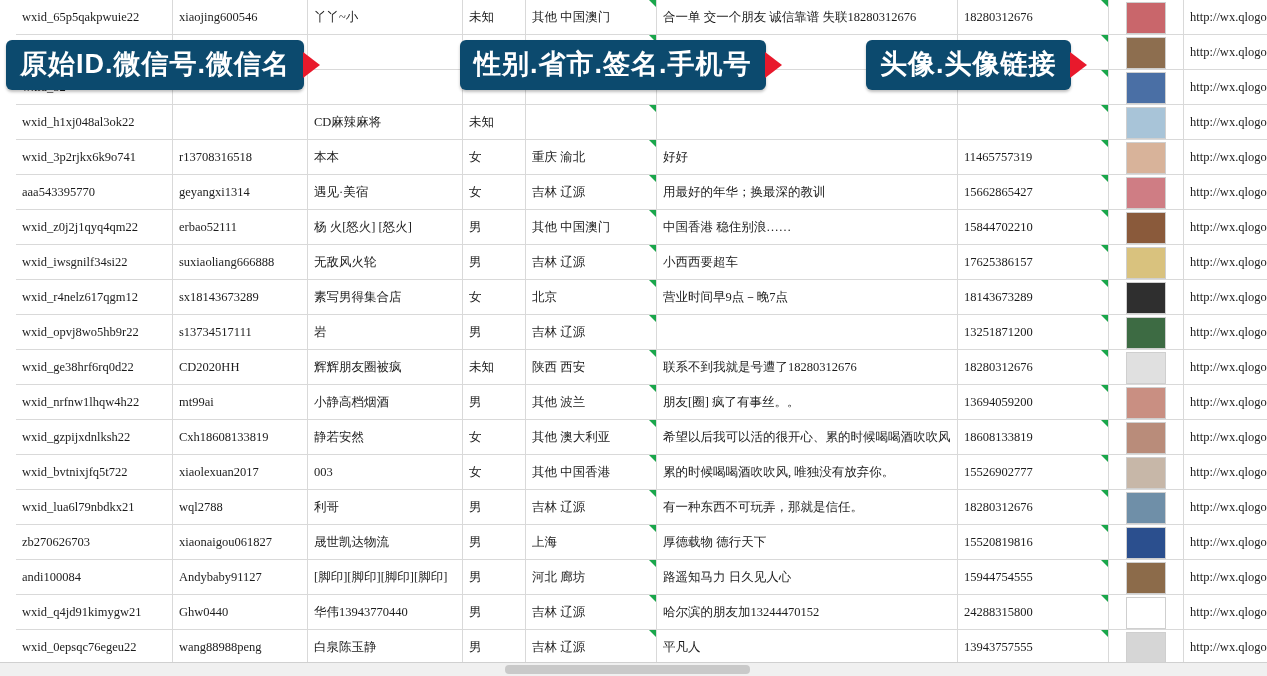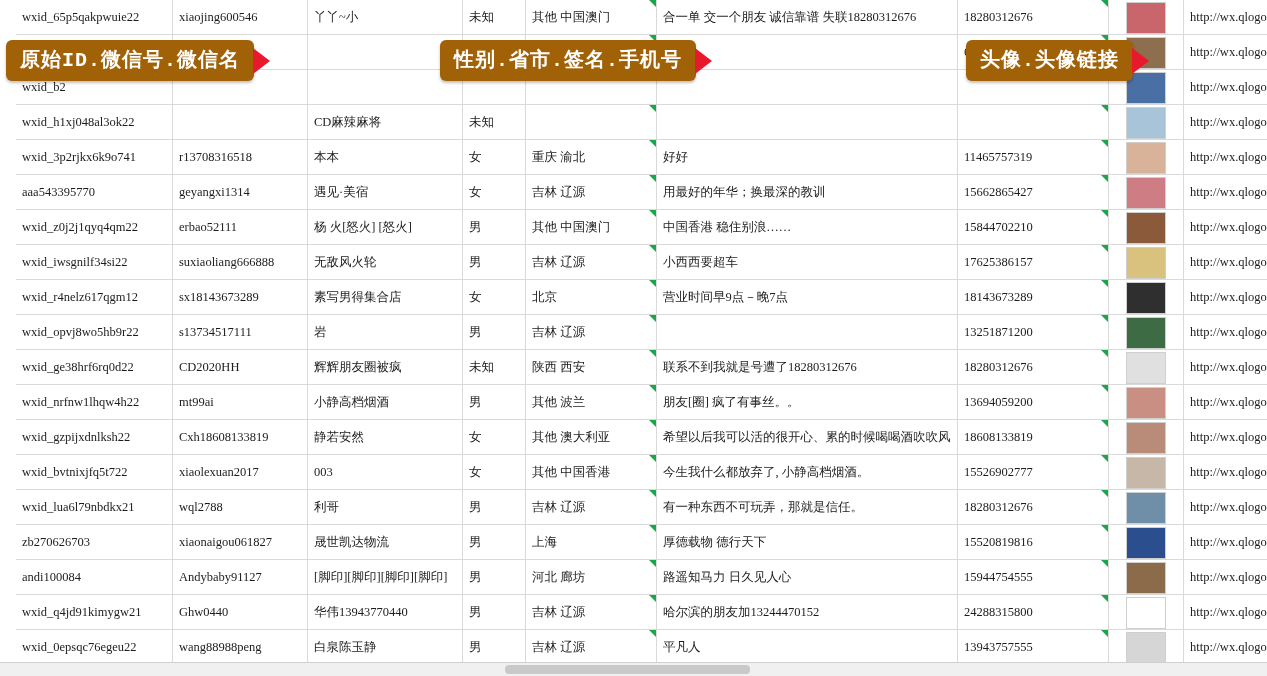--- a/index.html
+++ b/index.html
@@ -73,44 +73,44 @@
     content: "";
     position: absolute;
     top: 0; right: 0;
     border-top: 7px solid #1aa64b;
     border-left: 7px solid transparent;
   }
 
   
   .banner {
     position: absolute;
-    background: #a16207;
+    background: #0c4a6e;
     color: #ffffff;
     font-weight: bold;
-    font-size: 20px;
+    font-size: 27px;
     letter-spacing: 1px;
     padding: 6px 14px 8px 14px;
     border-radius: 6px;
     white-space: nowrap;
     box-shadow: 0 2px 3px rgba(0,0,0,0.25);
-    font-family: Liberation Mono, monospace;
+    font-family: Liberation Sans, sans-serif;
   }
   .banner:after {
     content: "";
     position: absolute;
     right: -16px;
     top: 50%;
     margin-top: -13px;
     border-left: 17px solid #e8192c;
     border-top: 13px solid transparent;
     border-bottom: 13px solid transparent;
   }
   #banner1 { left: 6px;   top: 40px; }
-  #banner2 { left: 440px; top: 40px; }
-  #banner3 { left: 966px; top: 40px; }
+  #banner2 { left: 460px; top: 40px; }
+  #banner3 { left: 866px; top: 40px; }
 
   
   .hscroll {
     position: absolute;
     left: 0; bottom: 0;
     width: 1267px;
     height: 13px;
     background: #f0f0f0;
     border-top: 1px solid #d0d0d0;
   }
@@ -298,21 +298,21 @@
             <span class="av" style="background: rgb(185, 140, 122);"></span>
           </td>
           <td class="c8 url">http://wx.qlogo.cn/mmhead</td>
         </tr>
         <tr>
           <td class="c0">wxid_bvtnixjfq5t722</td>
           <td class="c1">xiaolexuan2017</td>
           <td class="c2">003</td>
           <td class="c3">女</td>
           <td class="c4 mark">其他 中国香港</td>
-          <td class="c5">今生我什么都放弃了, 小静高档烟酒。</td>
+          <td class="c5">累的时候喝喝酒吹吹风, 唯独没有放弃你。</td>
           <td class="c6 mark">15526902777</td>
           <td class="c7 avatar-cell">
             <span class="av" style="background: rgb(199, 183, 168);"></span>
           </td>
           <td class="c8 url">http://wx.qlogo.cn/mmhead</td>
         </tr>
         <tr>
           <td class="c0">wxid_lua6l79nbdkx21</td>
           <td class="c1">wql2788</td>
           <td class="c2">利哥</td>

